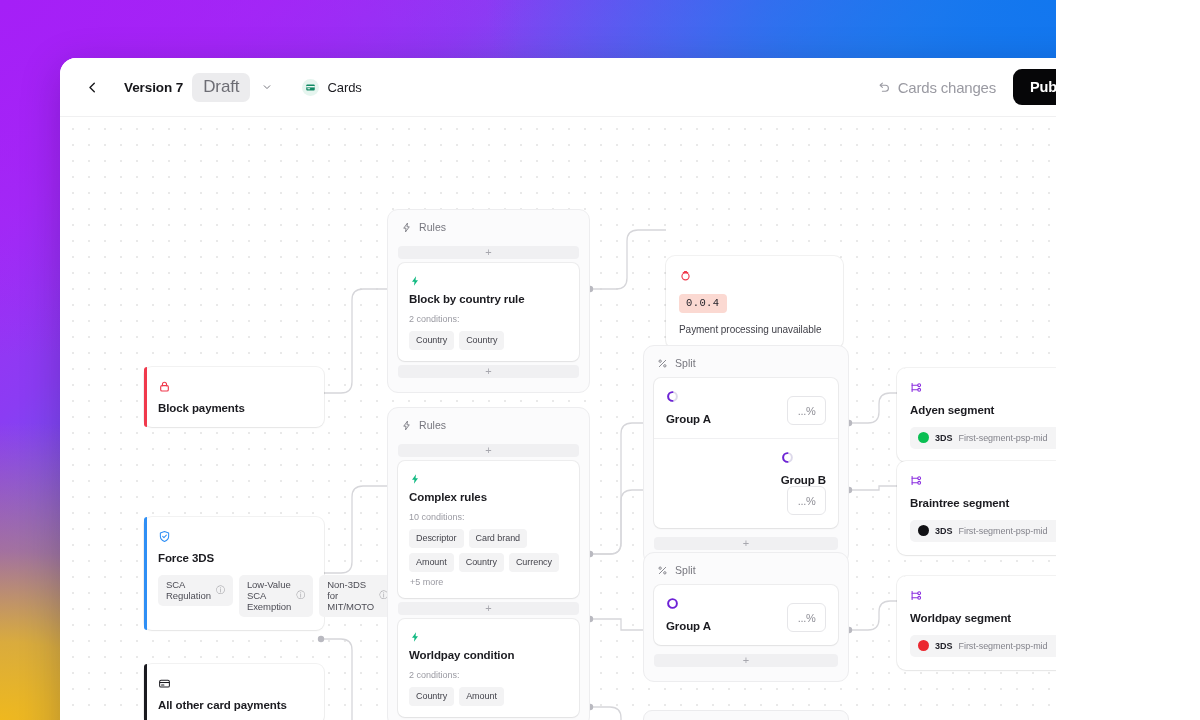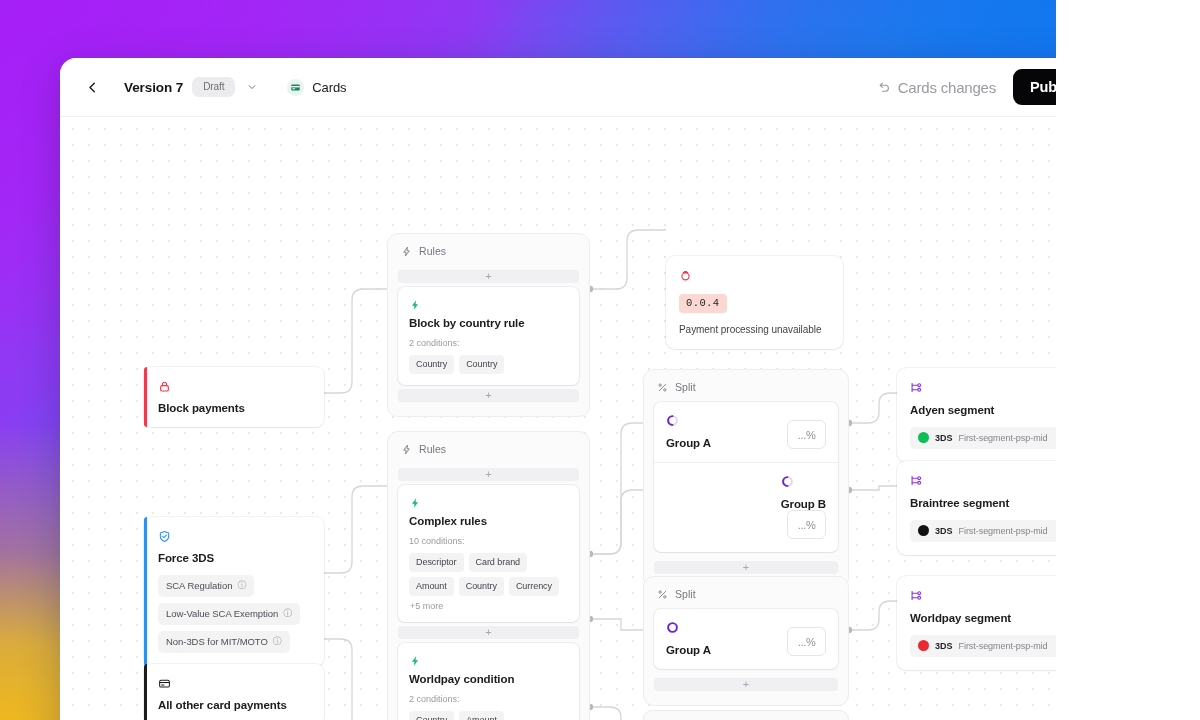--- a/index.html
+++ b/index.html
@@ -47,21 +47,21 @@
   }
   .back-btn {
     width: 28px; height: 28px; display:flex; align-items:center; justify-content:center;
     border-radius: 6px; cursor: pointer; color:#111;
   }
   .version-label {
     margin-left: 18px; font-size: 13.5px; font-weight: 700; color: #16161a; letter-spacing: -0.1px;
   }
   .draft-pill {
     margin-left: 9px; background: #ececee; color: #6d6d74;
-    font-size: 10px; padding: 4px 11px 5px; border-radius: 7px; cursor: pointer;
+    font-size: 17px; padding: 4px 11px 5px; border-radius: 7px; cursor: pointer;
     letter-spacing: -0.1px;
   }
   .caret-btn {
     margin-left: 8px; width: 18px; height: 18px; display:flex; align-items:center; justify-content:center;
     color:#76767e; cursor:pointer;
   }
   .cards-chip {
     margin-left: 26px; display: flex; align-items: center; gap: 8px; cursor: pointer;
   }
   .cards-logo {
@@ -113,32 +113,32 @@
   .rail-card {
     width: 180px; padding: 12px 14px 13px 14px;
     border-radius: 8px;
   }
   .rail-card .stripe {
     position:absolute; left:0; top:0; bottom:0; width: 3px; border-radius: 3px 0 0 3px;
   }
   .rail-icon { margin-bottom: 8px; height: 15px; display:flex; align-items:center; }
   .rail-title { font-size: 11.5px; font-weight: 700; color:#1b1b20; letter-spacing:-0.1px; }
 
-  .tag-list { margin-top: 11px; display:flex; flex-direction:column; gap: 6px; align-items:flex-start; }
+  .tag-list { margin-top: 11px; display:flex; flex-direction:row; gap: 6px; align-items:flex-start; }
   .tag {
     background:#f3f3f4; color:#4d4d55; font-size: 9.5px;
     padding: 4px 8px 5px; border-radius: 5px;
     display:flex; align-items:center; gap:5px; letter-spacing:-0.05px;
   }
   .tag .info { opacity:0.5; font-size:9px; }
 
   
   .group {
     position:absolute; background:#fbfbfc; border-radius: 11px;
-    border:1px solid #ededef; padding: 10px; margin-top: 24px;
+    border:1px solid #ededef; padding: 10px;
   }
   .group-head {
     display:flex; align-items:center; gap: 7px; padding: 1px 2px 9px 3px;
   }
   .group-title { font-size: 10.5px; color:#76767e; letter-spacing:0.05px; }
 
   .add-slot {
     height: 13px; background:#f0f0f2; border-radius: 4px;
     display:flex; align-items:center; justify-content:center;
     color:#a7a7ae; font-size: 11px; line-height:1; cursor:pointer; margin: 4px 0;

